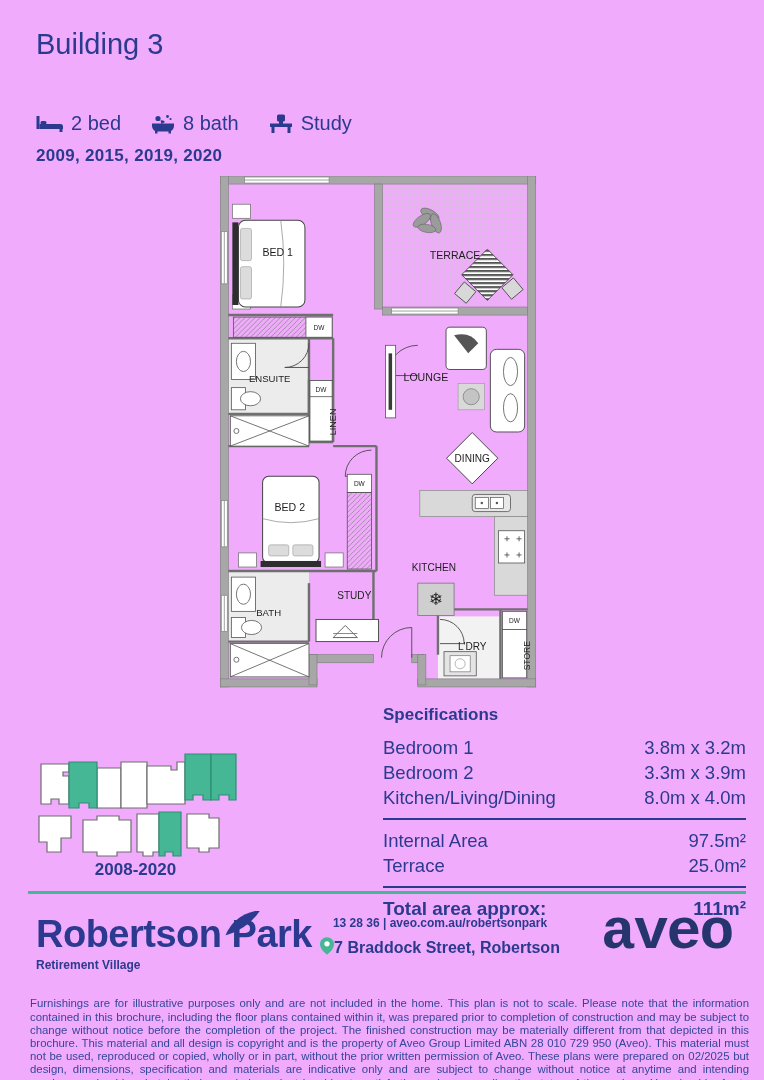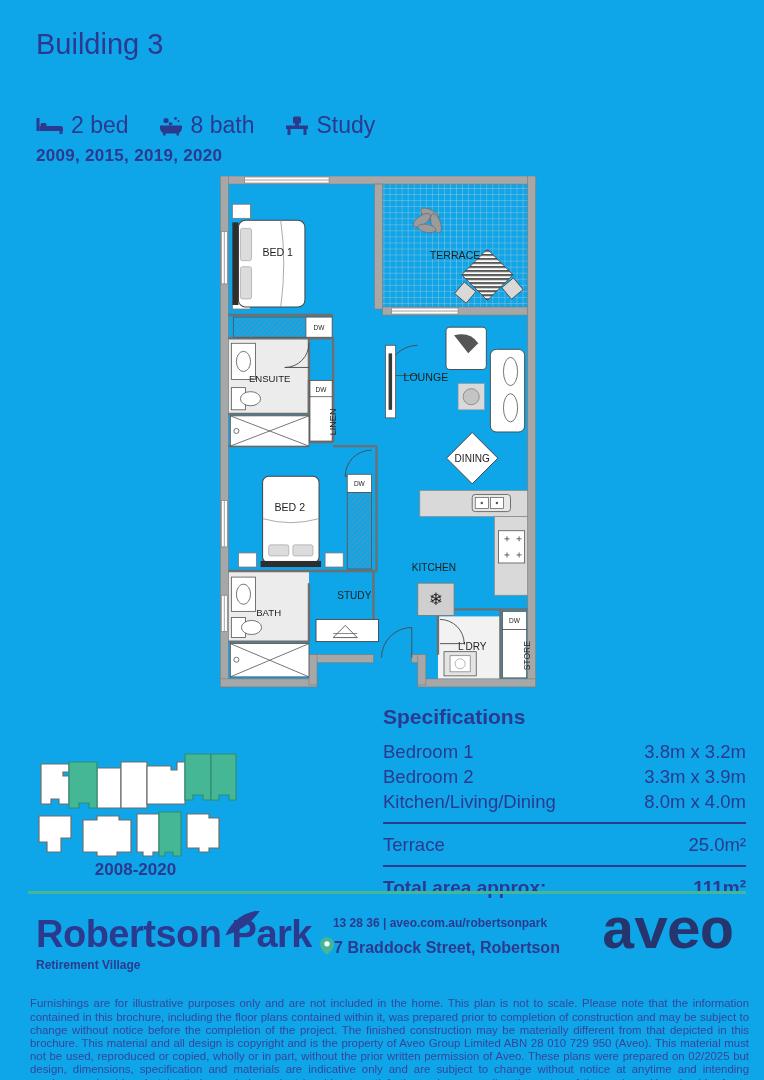--- a/index.html
+++ b/index.html
@@ -1,30 +1,30 @@
 <!DOCTYPE html>
 <html><head>
 <meta charset="utf-8">
 <style>
   html,body{margin:0;padding:0;background:#fff;}
-  .page{position:relative;width:764px;height:1080px;background:#0ea5e9;overflow:hidden;
+  .page{position:relative;width:764px;height:1080px;background:#f0abfc;overflow:hidden;
         font-family:"Liberation Sans",sans-serif;}
   
   .hdr-building{position:absolute;left:36px;top:28px;font-size:29px;font-weight:400;color:#2b3a8e;}
   .hdr-type{position:absolute;left:34px;top:56px;font-size:47px;font-weight:700;color:#2b3a8e;letter-spacing:-1px;}
   .features{position:absolute;left:36px;top:112px;display:flex;gap:30px;align-items:center;}
-  .feature{display:flex;align-items:center;gap:8px;font-size:23px;color:#2b3a8e;}
+  .feature{display:flex;align-items:center;gap:8px;font-size:20px;color:#2b3a8e;}
   .feature svg{display:block;}
   .units{position:absolute;left:36px;top:146px;font-size:17px;font-weight:700;color:#2b3a8e;letter-spacing:0.3px;}
   
   .plan{position:absolute;left:220px;top:176px;}
   .plan text{font-family:"Liberation Sans",sans-serif;fill:#1d1d1d;}
   
   .specs{position:absolute;left:383px;top:705px;width:363px;color:#2b3a8e;}
-  .specs h3{margin:0 0 10px 0;font-size:21px;font-weight:700;}
+  .specs h3{margin:0 0 10px 0;font-size:17px;font-weight:700;}
   .spec-row{display:flex;justify-content:space-between;font-size:18.5px;line-height:25px;}
   .spec-sep{border:none;border-top:2px solid #2b3a8e;margin:8px 0;}
   .spec-total{display:flex;justify-content:space-between;font-size:19px;font-weight:700;line-height:26px;}
   
   .sitemap{position:absolute;left:33px;top:742px;width:205px;}
   .sitemap-caption{position:absolute;left:33px;top:860px;width:205px;text-align:center;
                    font-size:17px;font-weight:700;color:#2b3a8e;}
   .teal-divider{position:absolute;left:28px;top:891px;width:718px;height:3px;background:#45b795;}
   
   .rp-block{position:absolute;left:36px;top:912px;}
@@ -313,20 +313,24 @@
     <div class="spec-row">
       <span>Bedroom 2</span>
       <span>3.3m x 3.9m</span>
     </div>
     <div class="spec-row">
       <span>Kitchen/Living/Dining</span>
       <span>8.0m x 4.0m</span>
     </div>
     <hr class="spec-sep">
     <div class="spec-row">
+      <span>Internal Area</span>
+      <span>97.5m²</span>
+    </div>
+    <div class="spec-row">
       <span>Terrace</span>
       <span>25.0m²</span>
     </div>
     <hr class="spec-sep">
     <div class="spec-total">
       <span>Total area approx:</span>
       <span>111m²</span>
     </div>
   </section>
 

